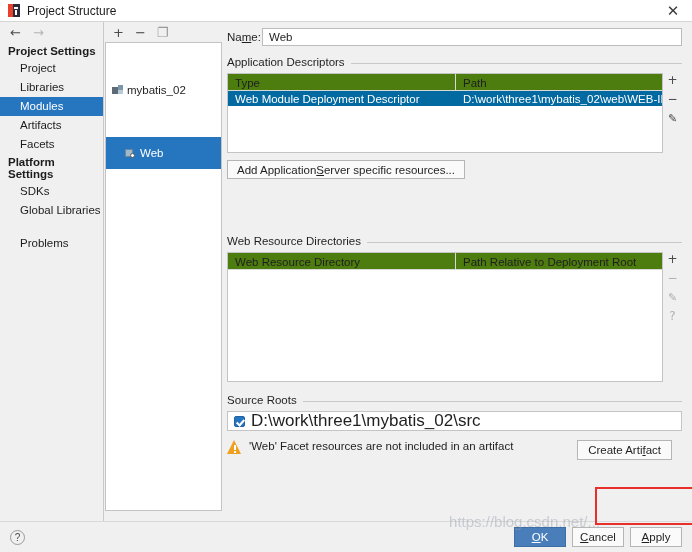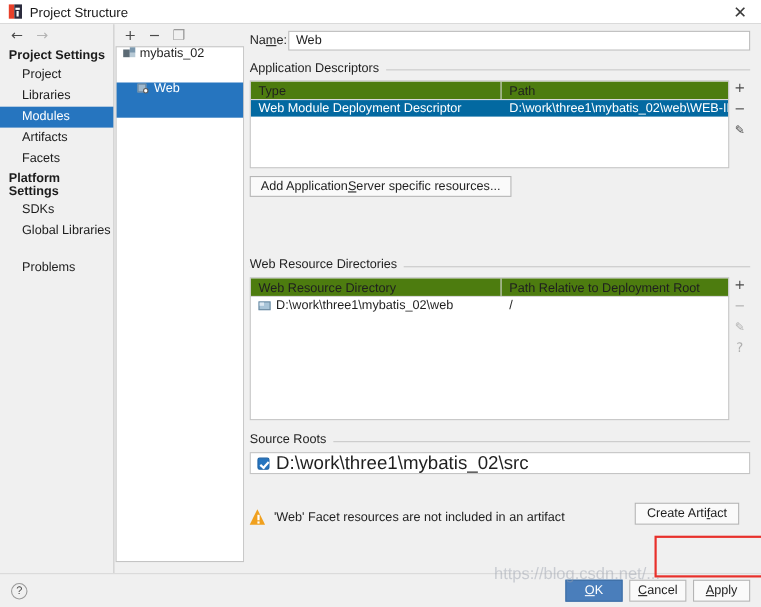--- a/index.html
+++ b/index.html
@@ -53,21 +53,21 @@
   .treepanel{
     position:absolute; left:105px; top:0; width:117px; bottom:0;
   }
   .tree-toolbar{ height:20px; display:flex; align-items:center; gap:11px; padding-left:8px;}
   .tb-ico{ font-size:13px; line-height:1; color:#4a4a4a; font-family:"DejaVu Sans", sans-serif;}
   .tb-copy{ color:#9a9a9a; }
   .tree-list{
     position:absolute; left:0; top:20px; right:0; bottom:10px;
     background:#ffffff; border:1px solid #c4c4c4;
   }
-  .tree-row{ height:32px; display:flex; font-size:11.5px; padding-left:6px;}
+  .tree-row{ height:32px; display:flex; align-items:center; font-size:11.5px; padding-left:6px;margin-top:31px;}
   .tree-row.sel{ background:#2675bf; color:#fff;}
   .tree-row.child{ padding-left:19px;}
   .ico-mod{ width:11px;height:10px;margin-right:4px;flex:none;position:relative;}
   .ico-mod i{position:absolute;display:block;}
   .ico-mod .a{left:0;top:2px;width:6px;height:7px;background:#5c6b75;}
   .ico-mod .b{left:6px;top:0px;width:5px;height:5px;background:#7a97ad;}
   .ico-mod .c{left:6px;top:5px;width:5px;height:4px;background:#b8cad6;}
   .ico-web{ width:11px;height:10px;margin-right:4px;flex:none;position:relative;}
   .ico-web .sq{position:absolute;left:0;top:1px;width:8px;height:8px;background:#9fb8cc;border:1px solid #6b87a0;}
   .ico-web .dot{position:absolute;left:5px;top:5px;width:5px;height:5px;border:1px solid #5a5a5a;border-radius:50%;background:#fff;}
@@ -137,21 +137,21 @@
   .chk{
     width:11px;height:11px;background:#2675bf;border:1px solid #1f63a5;margin-right:6px;flex:none;
     position:relative;border-radius:2px;
   }
   .chk:after{
     content:""; position:absolute; left:3px; top:1px; width:3px; height:6px;
     border:solid #fff; border-width:0 2px 2px 0; transform:rotate(42deg);
   }
   .src-text{ font-size:17px; }
 
-  .warnrow{ display:flex; align-items:flex-end; margin-top:26px; height:20px; }
+  .warnrow{ display:flex; align-items:flex-start; margin-top:9px; height:20px; }
   .warn-ico{ width:15px;height:14px;margin-right:7px;flex:none;position:relative;}
   .warn-ico .tri{
     position:absolute; left:0; top:0; width:0; height:0;
     border-left:7.5px solid transparent; border-right:7.5px solid transparent;
     border-bottom:14px solid #f0a01e;
   }
   .warn-ico .bang{
     position:absolute; left:6.5px; top:5px; width:2px; height:5px; background:#fff;
   }
   .warn-ico .bang2{
@@ -303,30 +303,20 @@
       <div class="group-caprow">
         <div class="group-line"></div>
         <span class="group-cap">Web Resource Directories</span>
       </div>
 
       <div class="tablewrap">
         <div class="tbl" style="height:130px;">
           <div class="tbl-head">
             <div class="th c1" style="width:228px;">Web Resource Directory</div>
             <div class="th" style="flex:1;">Path Relative to Deployment Root</div>
-          </div>
-          <div class="tbl-row">
-            <div class="td" style="width:228px;">
-              <span class="ico-folder">
-                  <span class="f1"></span>
-                  <span class="f2"></span>
-                </span>
-              <span>D:\work\three1\mybatis_02\web</span>
-            </div>
-            <div class="td" style="flex:1;">/</div>
           </div>
         </div>
         <div class="side-btns">
           <span class="sb">+</span>
           <span class="sb dim">−</span>
           <span class="sb dim pencil">✎</span>
           <span class="sb dim">?</span>
         </div>
       </div>
     </div>

